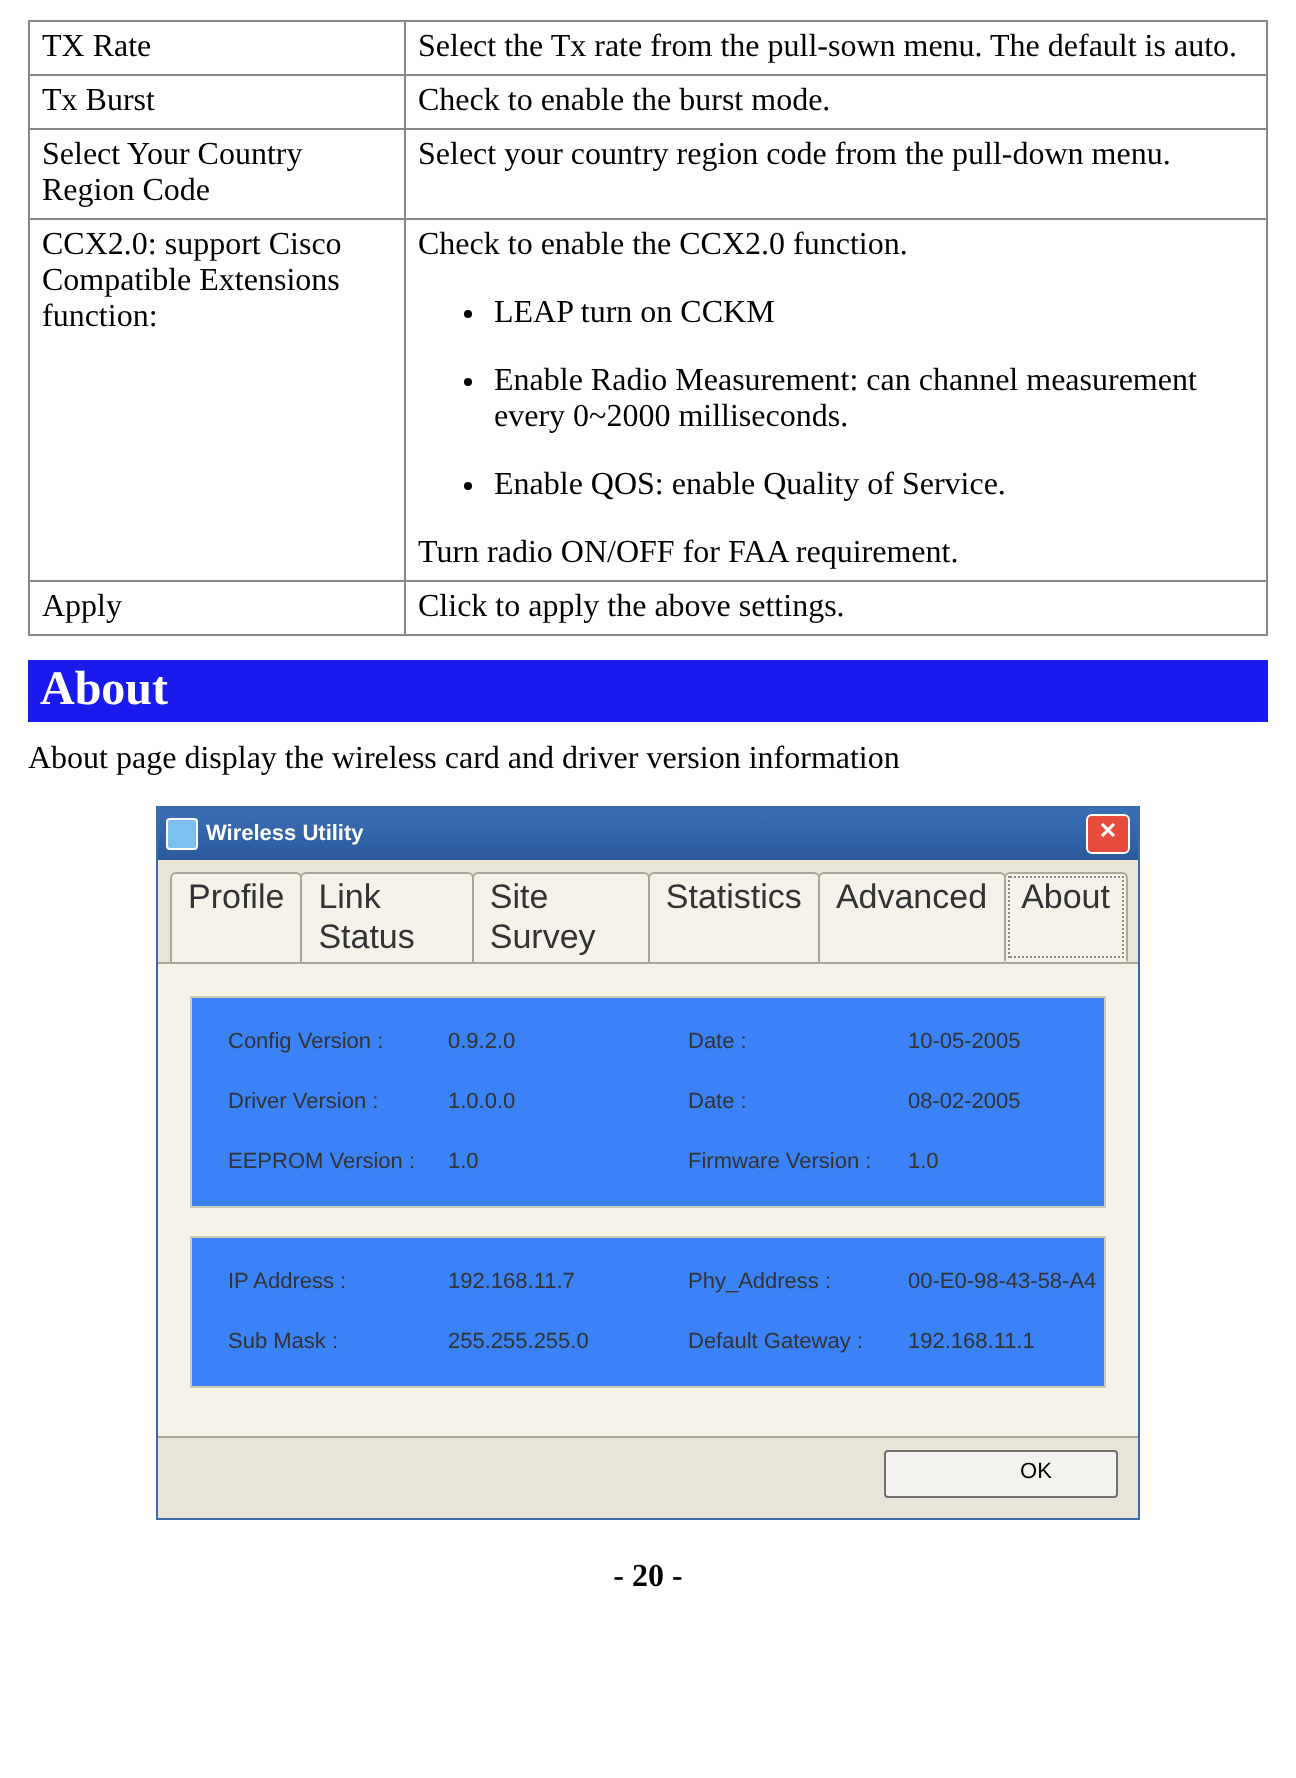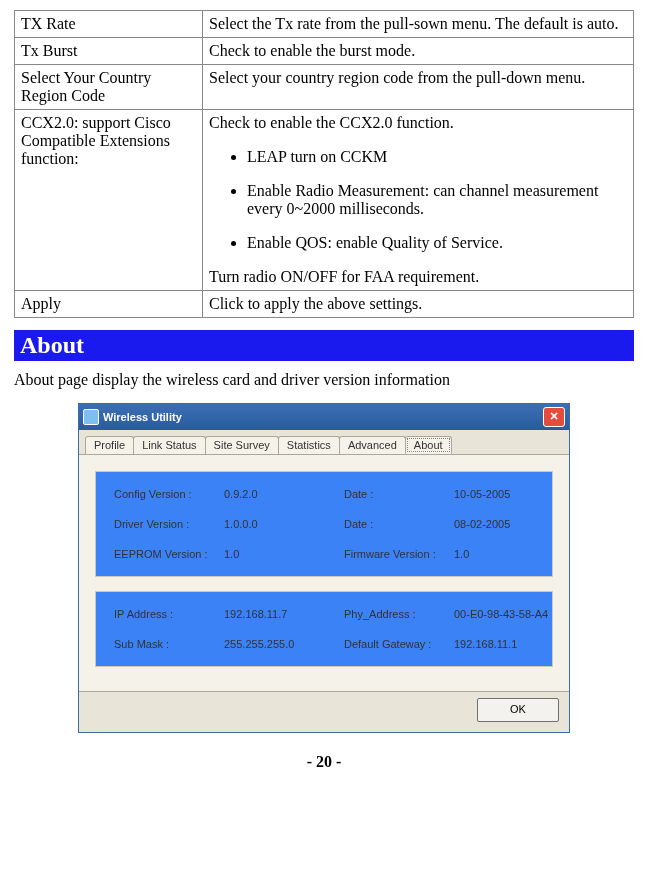--- a/index.html
+++ b/index.html
@@ -96,21 +96,21 @@
       display: flex;
       gap: 0;
     }
     .tab {
       background: #f4f2e9;
       border: 1px solid #aca899;
       border-bottom: none;
       border-top-left-radius: 3px;
       border-top-right-radius: 3px;
       padding: 2px 8px;
-      font-size: 11px;
+      font-size: 17px;
       color: #333;
       margin-right: -1px;
       position: relative;
     }
     .tab.active {
       background: #f4f2e9;
       border-bottom: 1px solid #f4f2e9;
       z-index: 2;
     }
     .tab.active::after {
@@ -147,20 +147,21 @@
     .ok-button {
       width: 80px;
       height: 22px;
       border: 1px solid #707070;
       background: #f3f2ee;
       font-size: 11px;
       font-family: Tahoma, sans-serif;
       text-align: center;
       line-height: 20px;
       border-radius: 2px;
+      padding-left: 35px;
     }
     .page-num {
       text-align: center;
       font-weight: bold;
       margin-top: 16px;
     }
   </style>
 </head>
 <body>
 

